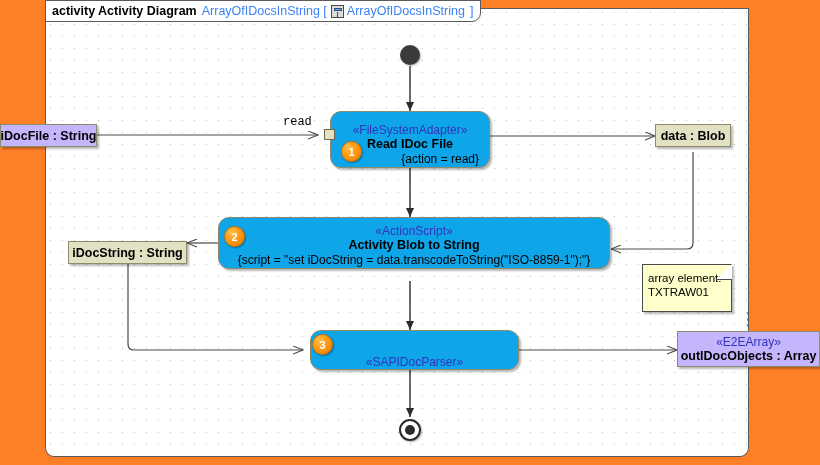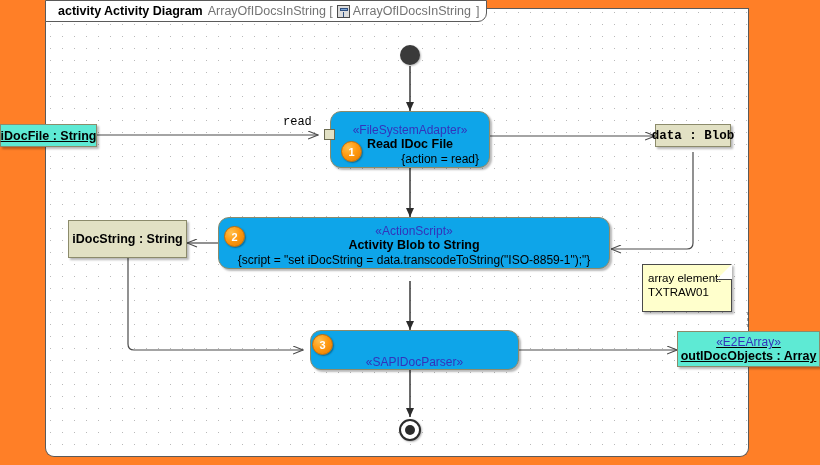--- a/index.html
+++ b/index.html
@@ -34,27 +34,27 @@
   }
 
   
   .title-tab{
     position:absolute;left:45px;top:0px;height:22px;
     background:#ffffff;
     border:1px solid #5a5a5a;
     border-radius:0 0 9px 0;
     box-sizing:border-box;
     display:flex;align-items:center;
-    padding:0 7px 0 12px;
+    padding:0 7px 0 6px;
     white-space:nowrap;
     z-index:6;
   }
   .t-kw{font-size:12.5px;font-weight:bold;color:#000;font-style:normal;}
   .t-name{font-size:12.5px;font-weight:bold;color:#000;margin-left:3px;}
-  .t-rest{font-size:12.5px;color:#737373;margin-left:5px;}
+  .t-rest{font-size:12.5px;color:#3b82f6;margin-left:5px;}
   .t-icon{
     display:inline-block;width:13px;height:13px;margin:0 3px 0 4px;
     position:relative;vertical-align:-2px;
     background:#dcdcdc;border:1px solid #4a4a4a;box-sizing:border-box;
   }
   .t-icon:before{
     content:"";position:absolute;left:2px;top:2px;width:8px;height:3px;
     background:#7da7d9;border:1px solid #2f4f7f;box-sizing:border-box;
   }
   .t-icon:after{
@@ -94,21 +94,21 @@
   
   .pin{
     position:absolute;box-sizing:border-box;
     border:1px solid #8C8B6B;
     background:#E2E1C4;
     box-shadow:2px 2px 2px rgba(0,0,0,0.28);
     display:flex;align-items:center;justify-content:center;
     font-size:12.5px;font-weight:bold;color:#000;white-space:nowrap;
     z-index:4;
   }
-  .pin.blue{background:#5eead4;border:1px solid #8C8B6B;text-decoration:underline;}
+  .pin.blue{background:#c4b5fd;border:1px solid #8C8B6B;}
   .pin.stereobox{
     flex-direction:column;justify-content:center;
   }
   .pin.stereobox .stereo{font-weight:normal;}
 
   
   .sqpin{
     position:absolute;width:11px;height:11px;box-sizing:border-box;
     background:#E2E1C4;border:1px solid #6b6a50;z-index:6;
   }
@@ -228,25 +228,25 @@
     <div class="stereo">«SAPIDocParser»</div>
   </div>
   <div class="badge" style="left:312px;top:334px;">3</div>
 
   <div class="final" style="left:399px;top:419px;"></div>
 
   <div class="pin blue" style="left:0px;top:124px;width:97px;height:23px;">
     <span>iDocFile : String</span>
   </div>
 
-  <div class="pin" style="left:655px;top:124px;width:76px;height:23px;font-family:Liberation Mono, monospace;">
+  <div class="pin" style="left:655px;top:124px;width:76px;height:23px;">
     <span>data : Blob</span>
   </div>
 
-  <div class="pin" style="left:68px;top:220px;width:119px;height:38px;">
+  <div class="pin" style="left:68px;top:241px;width:119px;height:23px;">
     <span>iDocString : String</span>
   </div>
 
   <div class="pin blue stereobox" style="left:677px;top:331px;width:143px;height:36px;">
     <span class="stereo">«E2EArray»</span>
     <span>outIDocObjects : Array</span>
   </div>
 
   <div class="note" style="left:642px;top:264px;width:90px;height:48px;">
     <div class="fold"></div>

